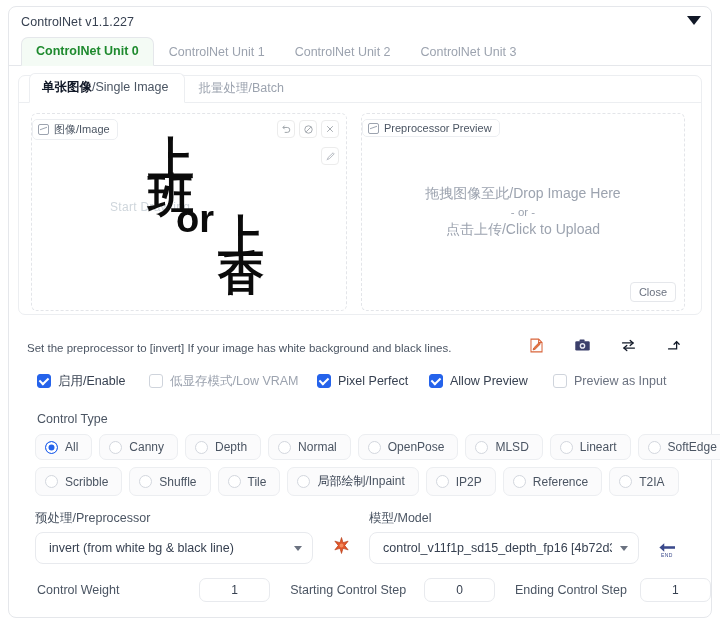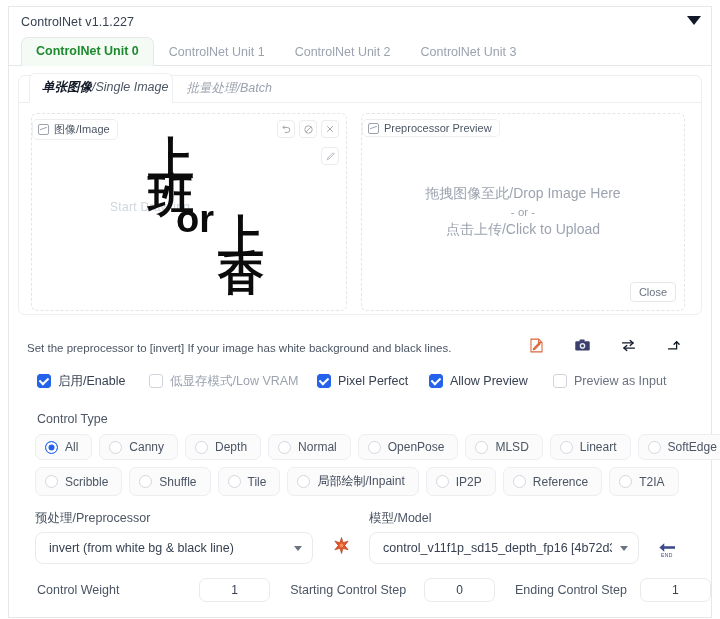--- a/index.html
+++ b/index.html
@@ -12,21 +12,21 @@
     color: #1f2937;
     overflow: hidden;
   }
 
   
   .panel {
     position: absolute;
     left: 8px; top: 6px;
     width: 704px; height: 612px;
     border: 1px solid #e5e7eb;
-    border-radius: 0;
+    border-radius: 8px;
     background: #ffffff;
   }
   .panel-header {
     height: 30px;
     display: flex; align-items: center;
     padding: 0 12px;
     position: relative;
   }
   .panel-title { font-size: 12.5px; color: #374151; letter-spacing: .1px; }
   .collapse-arrow {
@@ -76,28 +76,27 @@
   }
   .sub-tabs {
     display: flex; align-items: flex-end;
     height: 27px;
     padding-left: 10px;
     border-bottom: 1px solid #eceef1;
   }
   .sub-tab {
     font-size: 12.5px;
     color: #9ca3af;
-    padding: 5px 4px 6px 12px;
+    padding: 5px 16px 6px 12px;
     cursor: pointer;
     border: 1px solid transparent;
     border-bottom: none;
     border-radius: 6px 6px 0 0;
     position: relative; top: 1px;
     white-space: nowrap;
-    font-style: italic;
   }
   .sub-tab .cn { color: #1f2937; }
   .sub-tab.active {
     background: #ffffff;
     border-color: #eceef1;
     border-bottom: 1px solid #ffffff;
     color: #4b5563;
   }
   .sub-tab.active .cn { font-weight: bold; color: #111827; }
 

